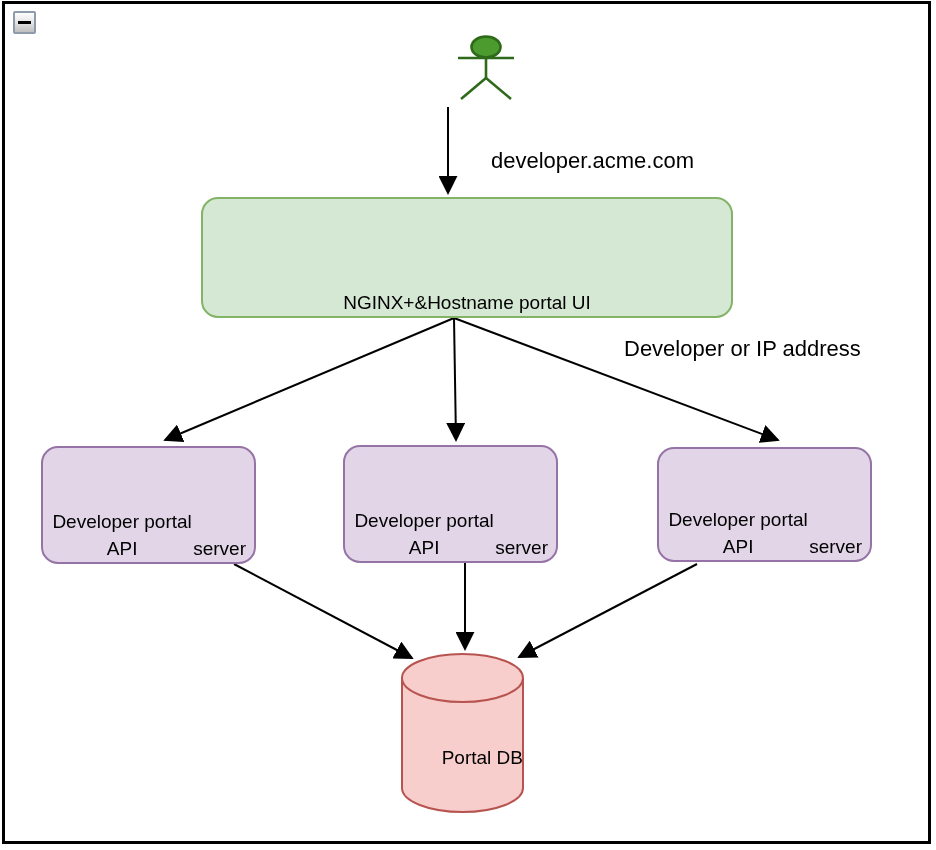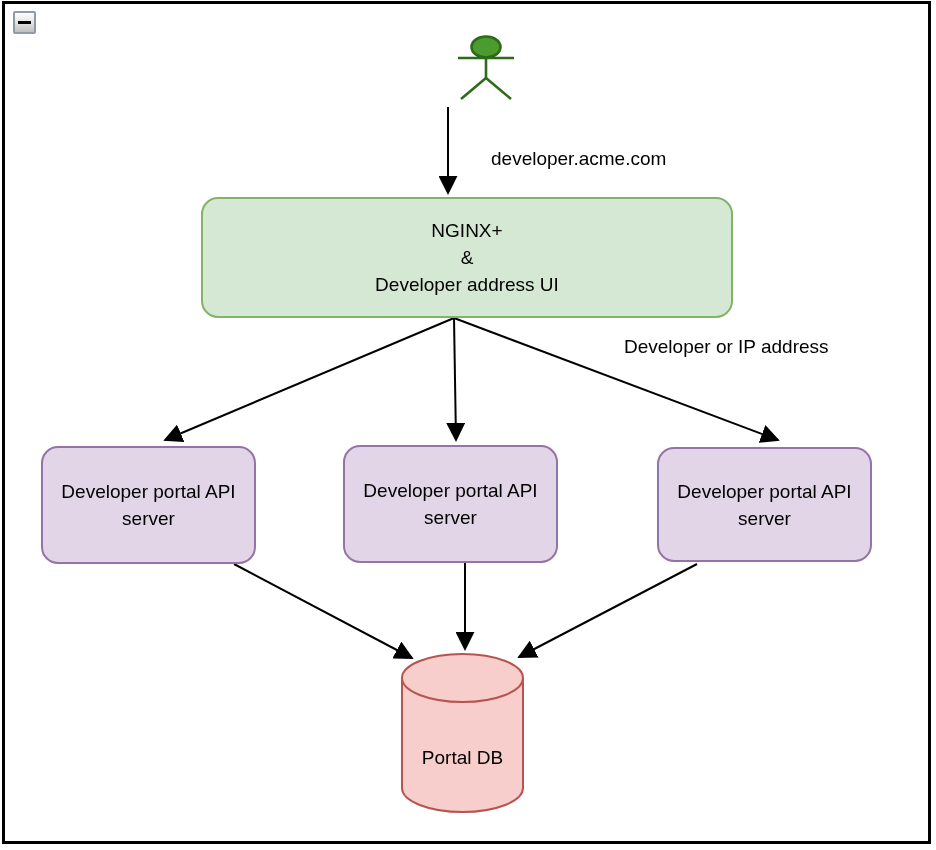--- a/index.html
+++ b/index.html
@@ -14,43 +14,43 @@
   }
   .collapse-btn{
     position:absolute;left:13px;top:11px;width:23px;height:23px;
     box-sizing:border-box;border:2px solid #8e9bab;border-radius:2px;
     background:linear-gradient(180deg,#fdfdfd 0%,#e8e8e8 45%,#bfbfbf 100%);
     display:flex;align-items:center;justify-content:center;cursor:pointer;
   }
   .collapse-btn .minus-bar{width:13px;height:3px;background:#000;}
   svg.diagram-layer{position:absolute;left:0;top:0;pointer-events:none;}
   .node{
-    position:absolute;box-sizing:border-box;display:flex;flex-direction:column;
-    align-items:center;justify-content:center;text-align:center;
+    position:absolute;box-sizing:border-box;display:flex;flex-direction:row;
+    align-items:flex-end;justify-content:center;text-align:center;
     font-size:19px;line-height:27px;border-radius:17px;
   }
   .node-gateway{
     left:201px;top:197px;width:532px;height:121px;
     background:#d5e8d4;border:2px solid #82b366;
   }
   .node-api{
     background:#e1d5e7;border:2px solid #9673a6;
     width:215px;height:118px;top:446px;padding:0 8px;
   }
   .node-api.pos-1{left:41px;}
   .node-api.pos-2{left:343px;top:445px;}
   .node-api.pos-3{left:657px;top:447px;height:115px;}
   .edge-label{
-    position:absolute;font-size:19px;white-space:nowrap;background:#fff;
+    position:absolute;font-size:22px;white-space:nowrap;background:#fff;
     padding:0 2px;
   }
   .label-url{left:489px;top:148px;}
   .label-hostname{left:622px;top:336px;}
   .label-db{
-    position:absolute;left:402px;top:747px;width:121px;text-align:center;
+    position:absolute;left:402px;top:747px;width:121px;text-align:right;
     font-size:19px;
   }
 </style>
 </head>
 <body>
 
 <div class="frame"></div>
 
 <div class="collapse-btn">
   <span class="minus-bar"></span>
@@ -83,21 +83,21 @@
 
   <g stroke-width="2">
     <path d="M 402 678 A 60.5 24 0 0 1 523 678 L 523 788 A 60.5 24 0 0 1 402 788 Z" stroke="#b85450" fill="#f8cecc"></path>
     <path d="M 402 678 A 60.5 24 0 0 0 523 678" fill="none" stroke="#b85450"></path>
   </g>
 </svg>
 
 <div class="node node-gateway">
   <div>NGINX+</div>
   <div>&amp;</div>
-  <div>Developer address UI</div>
+  <div>Hostname portal UI</div>
 </div>
 
 <div class="node node-api pos-1">
   <div>Developer portal API</div>
   <div>server</div>
 </div>
 <div class="node node-api pos-2">
   <div>Developer portal API</div>
   <div>server</div>
 </div>

